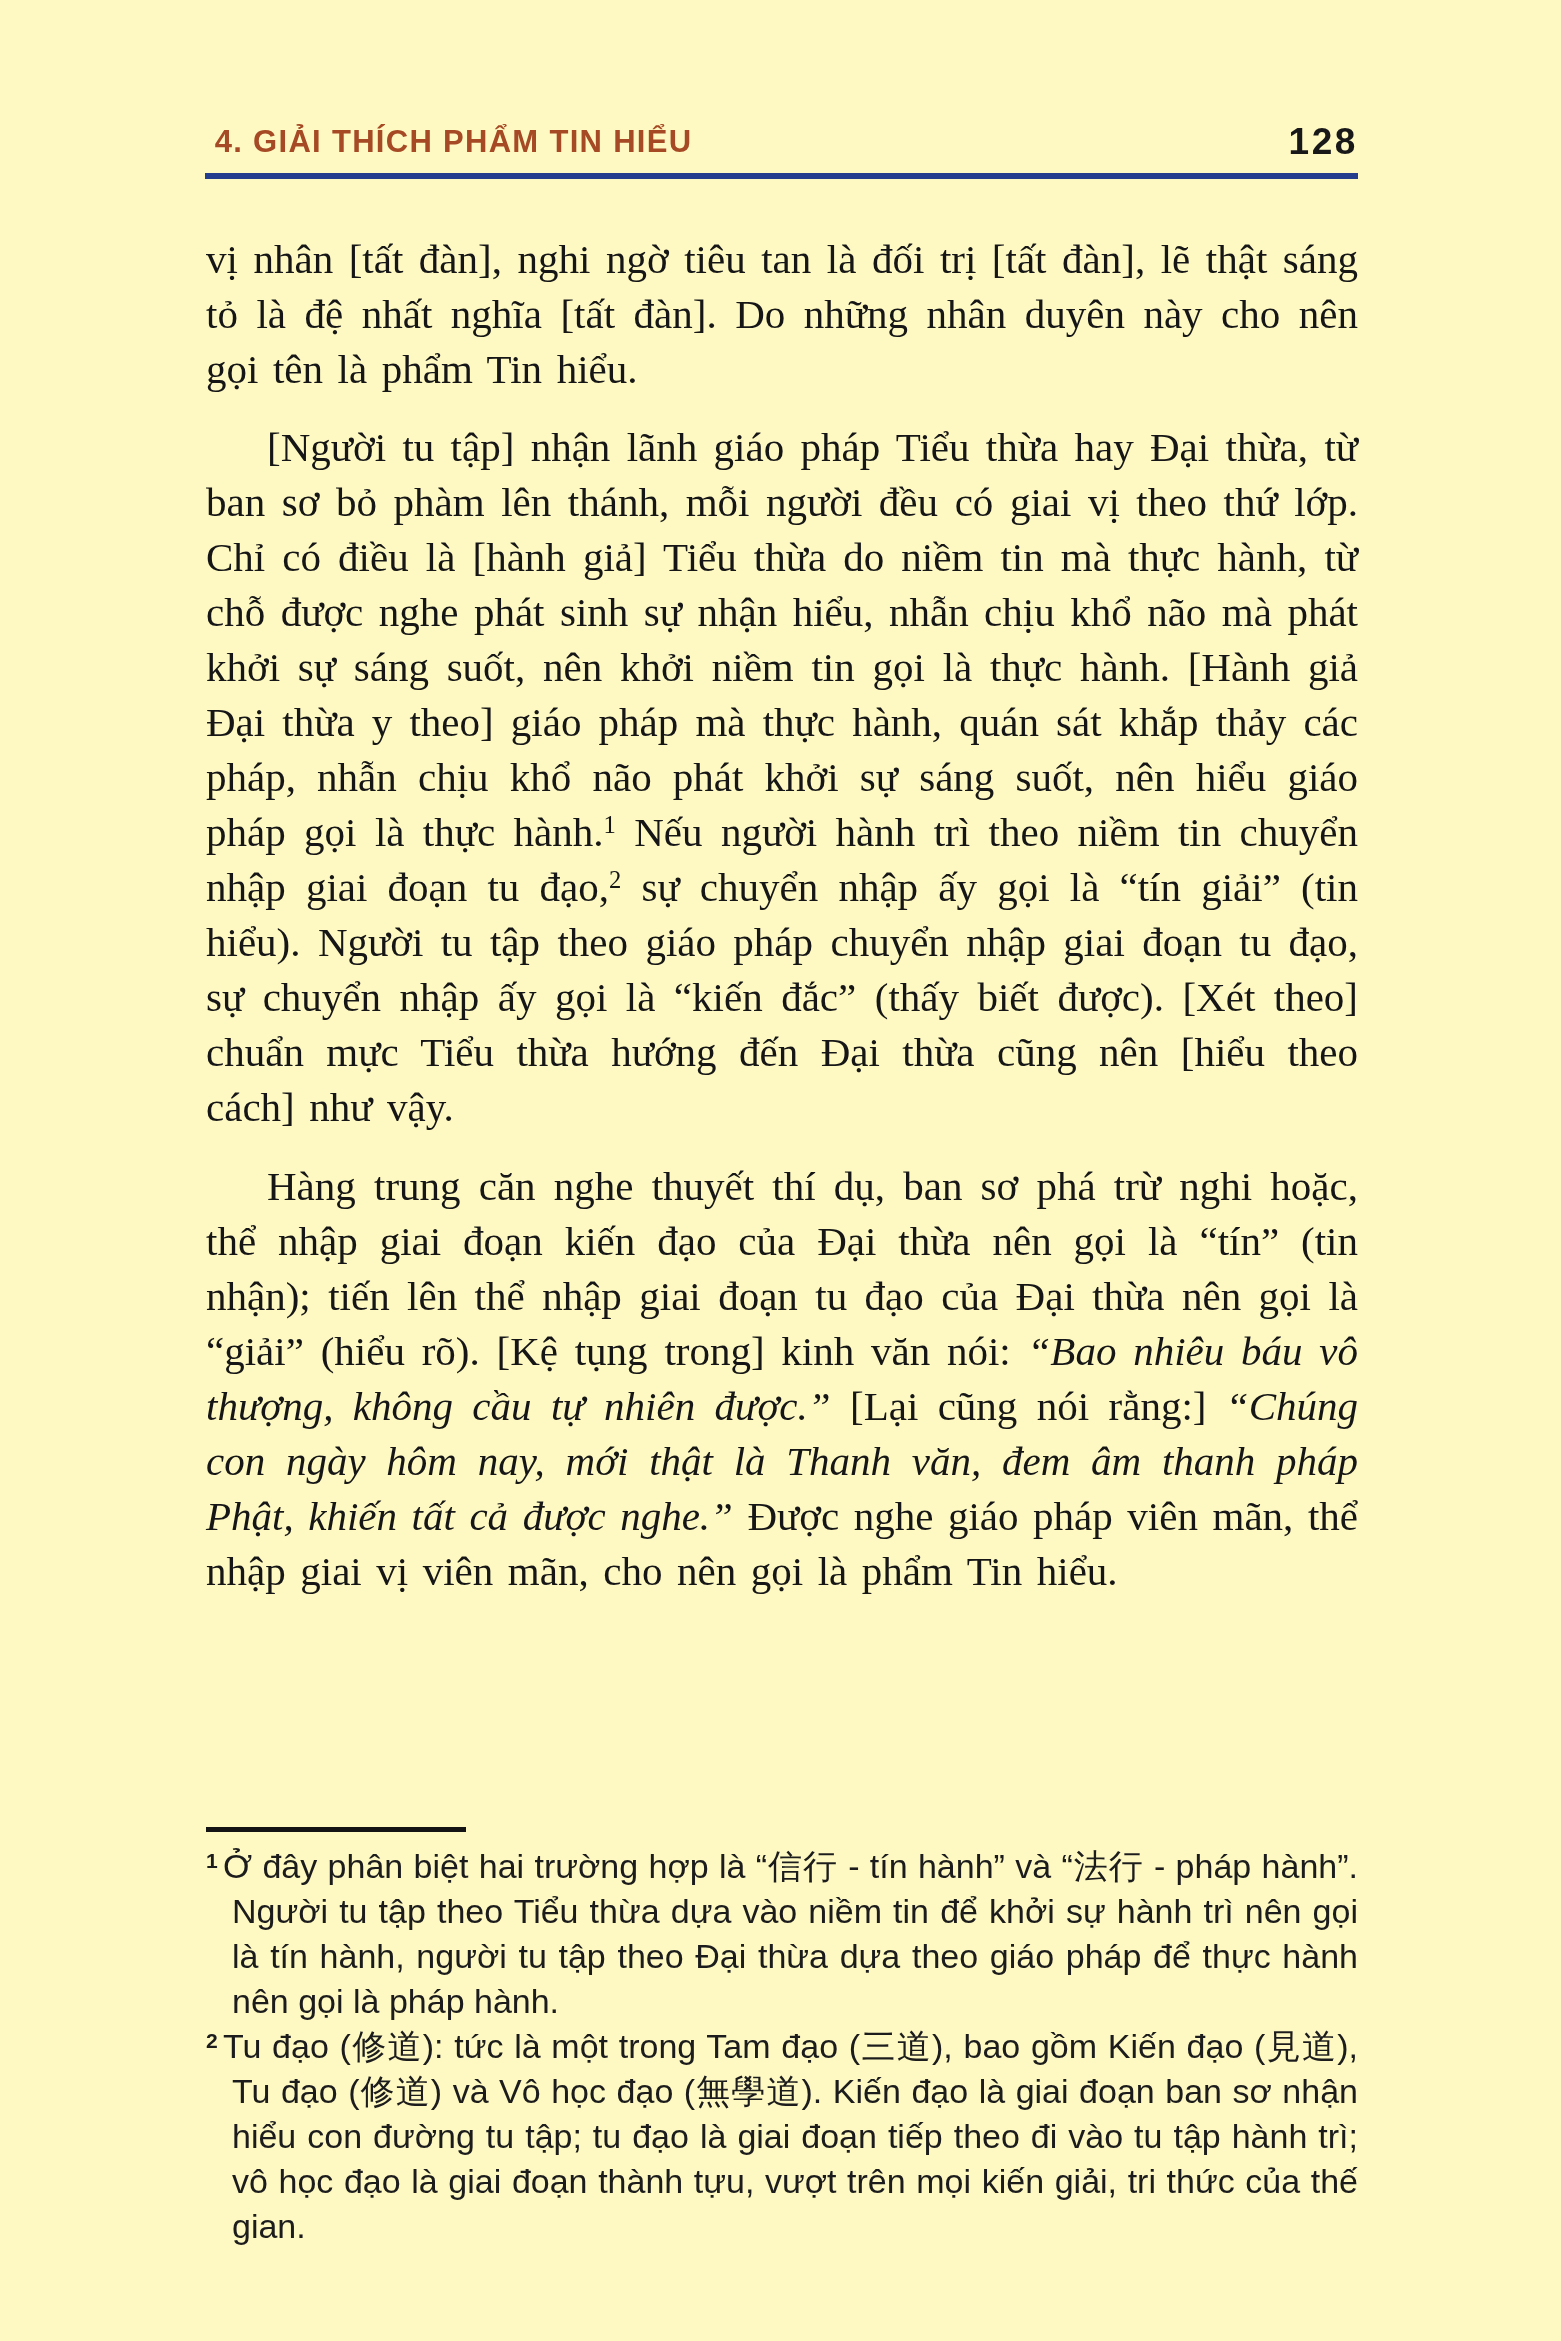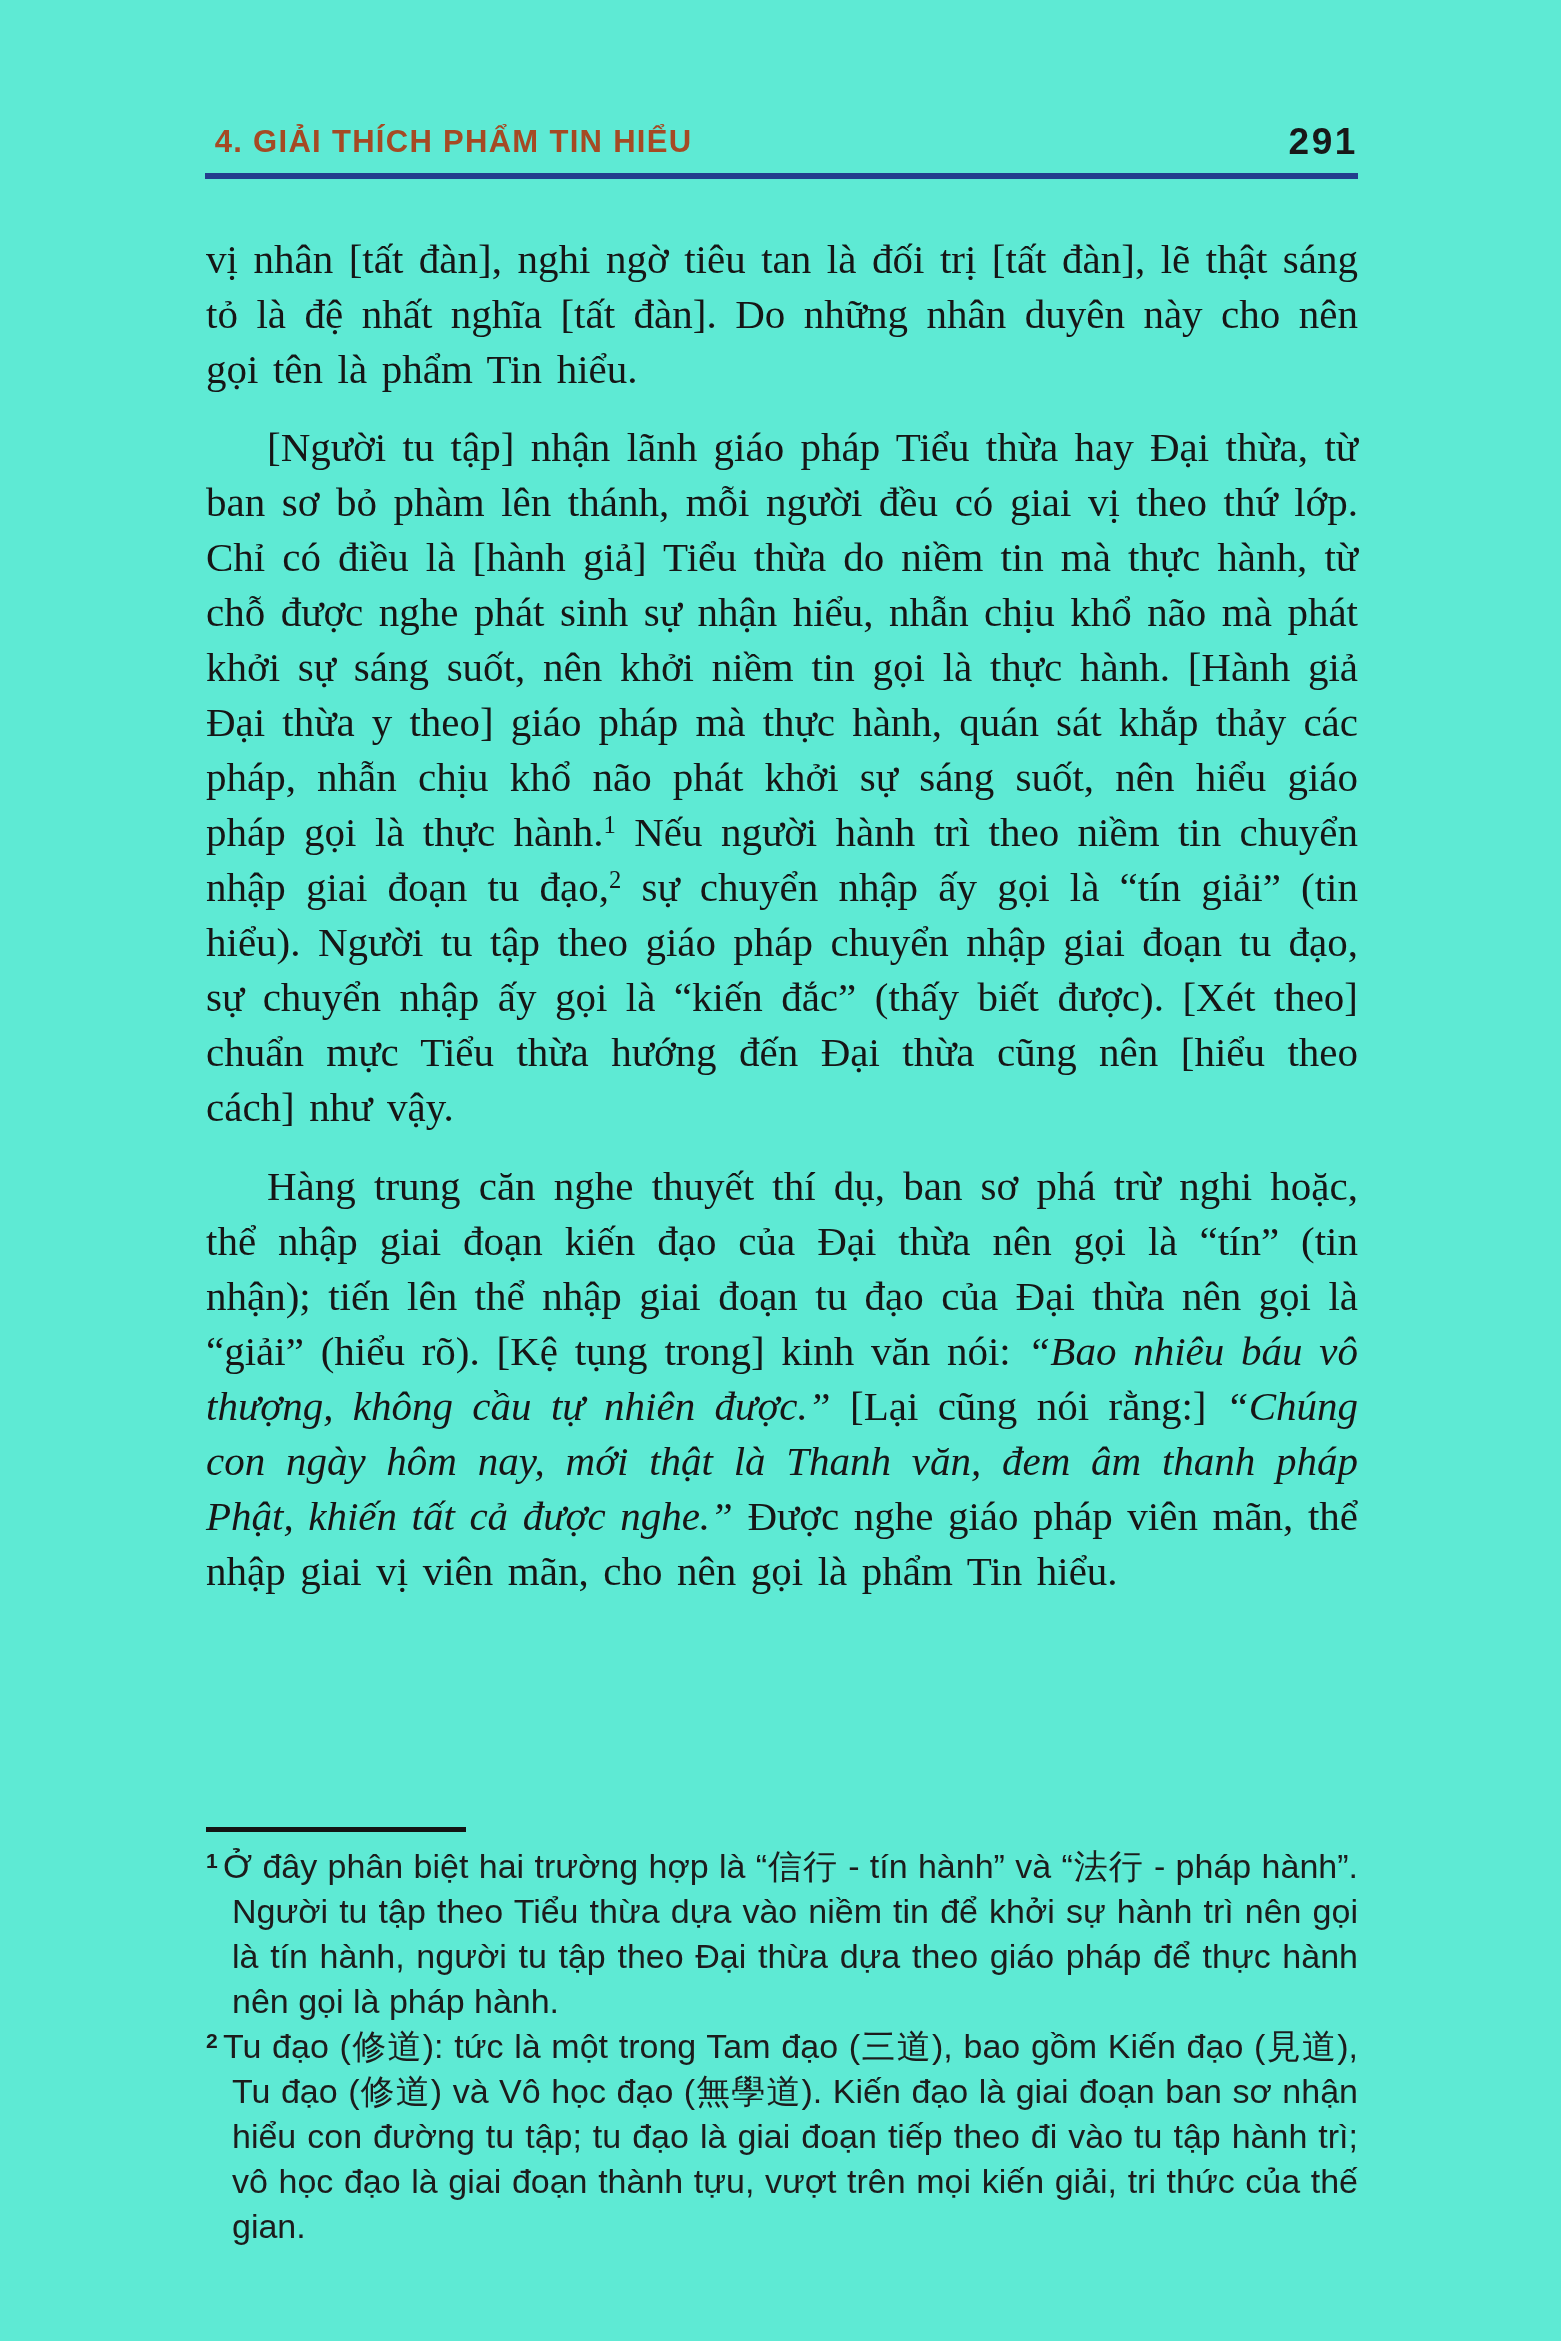--- a/index.html
+++ b/index.html
@@ -10,21 +10,21 @@
   body {
     width: 1561px;
     height: 2342px;
     position: relative;
     font-family: "Liberation Serif", "DejaVu Serif", serif;
     color: var(--body-text, #161616);
   }
   .page {
     position: absolute;
     inset: 0;
-    background: #5eead4;
+    background: #fef9c3;
     overflow: hidden;
   }
 
   
   .running-header {
     position: absolute;
     top: 123px;
     left: 206px;
     width: 1152px;
     display: flex;
@@ -115,21 +115,21 @@
     margin-right: 5.2px;
   }
 </style>
 </head>
 <body>
 
 <div class="page">
 
   <div class="running-header">
     <span class="header-title">4. GIẢI THÍCH PHẨM TIN HIỂU</span>
-    <span class="page-number">291</span>
+    <span class="page-number">128</span>
   </div>
 
   <div class="header-rule"></div>
 
   <main class="body-text">
       <p class="body-para"><span>vị nhân [tất đàn], nghi ngờ tiêu tan là đối trị [tất đàn], lẽ thật sáng tỏ là đệ nhất nghĩa [tất đàn]. Do những nhân duyên này cho nên gọi tên là phẩm Tin hiểu.</span></p>
       <p class="body-para indent"><span>[Người tu tập] nhận lãnh giáo pháp Tiểu thừa hay Đại thừa, từ ban sơ bỏ phàm lên thánh, mỗi người đều có giai vị theo thứ lớp. Chỉ có điều là [hành giả] Tiểu thừa do niềm tin mà thực hành, từ chỗ được nghe phát sinh sự nhận hiểu, nhẫn chịu khổ não mà phát khởi sự sáng suốt, nên khởi niềm tin gọi là thực hành. [Hành giả Đại thừa y theo] giáo pháp mà thực hành, quán sát khắp thảy các pháp, nhẫn chịu khổ não phát khởi sự sáng suốt, nên hiểu giáo pháp gọi là thực hành.</span><sup class="fnref">1</sup><span> Nếu người hành trì theo niềm tin chuyển nhập giai đoạn tu đạo,</span><sup class="fnref">2</sup><span> sự chuyển nhập ấy gọi là “tín giải” (tin hiểu). Người tu tập theo giáo pháp chuyển nhập giai đoạn tu đạo, sự chuyển nhập ấy gọi là “kiến đắc” (thấy biết được). [Xét theo] chuẩn mực Tiểu thừa hướng đến Đại thừa cũng nên [hiểu theo cách] như vậy.</span></p>
       <p class="body-para indent"><span>Hàng trung căn nghe thuyết thí dụ, ban sơ phá trừ nghi hoặc, thể nhập giai đoạn kiến đạo của Đại thừa nên gọi là “tín” (tin nhận); tiến lên thể nhập giai đoạn tu đạo của Đại thừa nên gọi là “giải” (hiểu rõ). [Kệ tụng trong] kinh văn nói: </span><span class="it">“Bao nhiêu báu vô thượng, không cầu tự nhiên được.”</span><span> [Lại cũng nói rằng:] </span><span class="it">“Chúng con ngày hôm nay, mới thật là Thanh văn, đem âm thanh pháp Phật, khiến tất cả được nghe.”</span><span> Được nghe giáo pháp viên mãn, thể nhập giai vị viên mãn, cho nên gọi là phẩm Tin hiểu.</span></p>
     </main>
 

